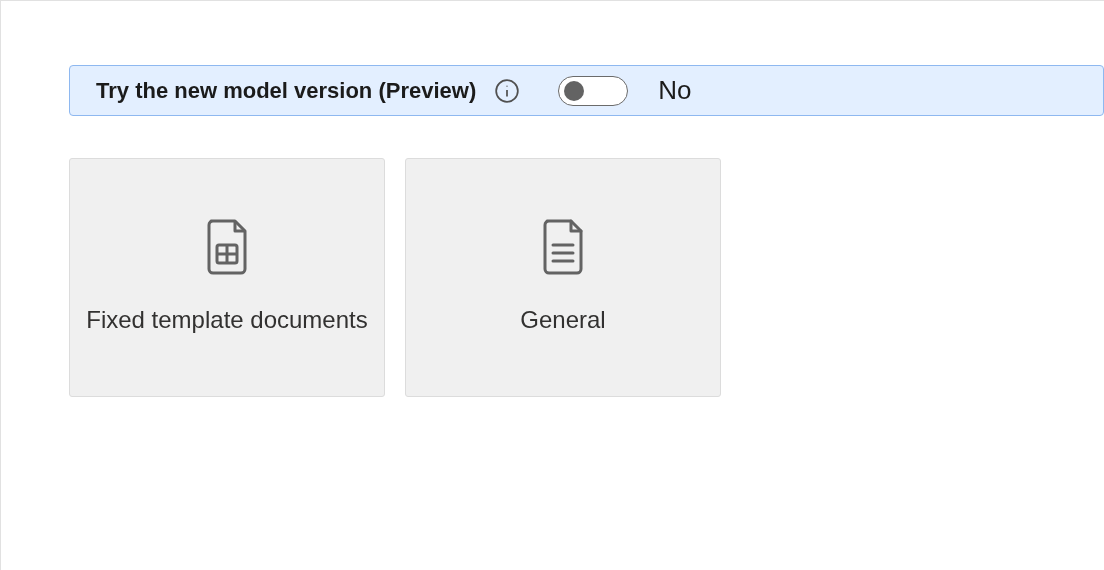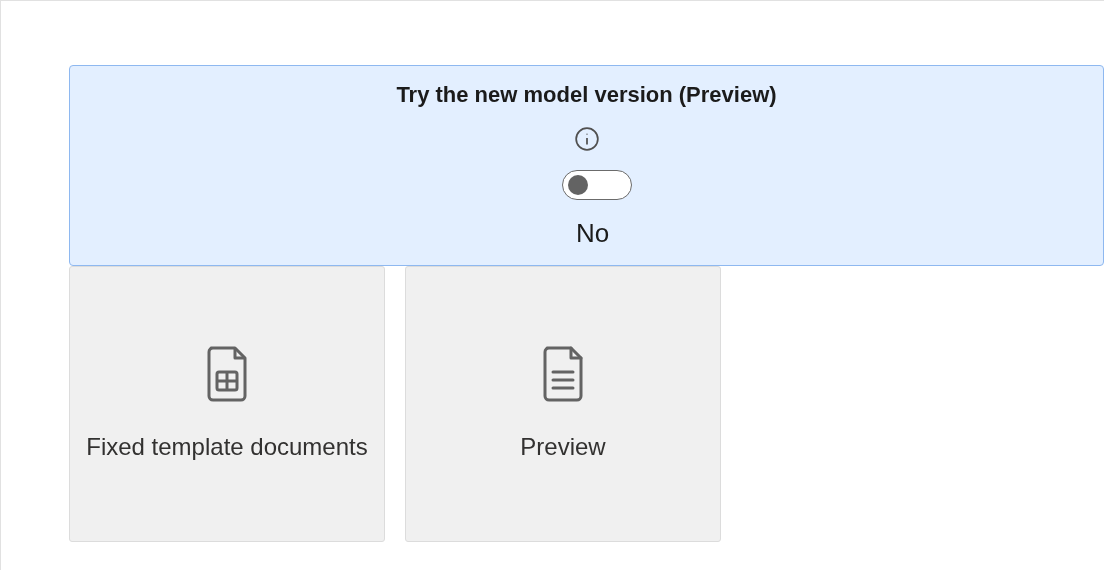--- a/index.html
+++ b/index.html
@@ -23,22 +23,22 @@
       color: #1b1b1b;
       margin-bottom: 48px;
     }
     .banner {
       display: flex;
       align-items: center;
       gap: 18px;
       background: #e3efff;
       border: 1px solid #8eb8f0;
       border-radius: 4px;
-      padding: 16px 26px;
-      flex-direction: column;
+      padding: 9px 26px;
+      margin-bottom: 42px;
     }
     .banner-label {
       font-size: 22px;
       font-weight: 600;
       color: #1b1b1b;
     }
     .info-icon {
       display: inline-flex;
       align-items: center;
       justify-content: center;
@@ -68,21 +68,21 @@
       font-weight: 400;
       margin-left: 12px;
       color: #1b1b1b;
     }
     .cards {
       display: flex;
       gap: 20px;
     }
     .card {
       width: 316px;
-      height: 276px;
+      height: 239px;
       background: #f0f0f0;
       border: 1px solid #dcdcdc;
       border-radius: 3px;
       display: flex;
       flex-direction: column;
       align-items: center;
       justify-content: center;
       cursor: pointer;
       text-align: center;
       padding: 10px;
@@ -141,18 +141,18 @@
     <div class="card">
       <span class="card-icon">
         <svg width="46" height="58" viewBox="0 0 46 58" fill="none" stroke="#636363" stroke-width="3" stroke-linejoin="round" stroke-linecap="round">
           <path d="M7 3 H31 L41 13 V51 A4 4 0 0 1 37 55 H9 A4 4 0 0 1 5 51 V7 A4 4 0 0 1 9 3 Z"></path>
           <path d="M31 3 V13 H41"></path>
           <line x1="13" y1="27" x2="33" y2="27"></line>
           <line x1="13" y1="35" x2="33" y2="35"></line>
           <line x1="13" y1="43" x2="33" y2="43"></line>
         </svg>
       </span>
-      <div class="card-label">Preview</div>
+      <div class="card-label">General</div>
     </div>
 
   </div>
 
 </div>
 
 </body></html>

